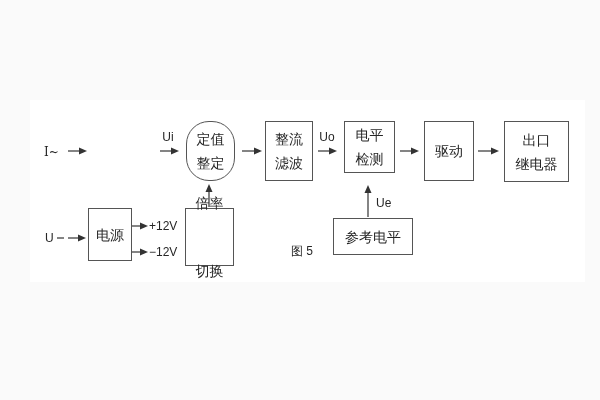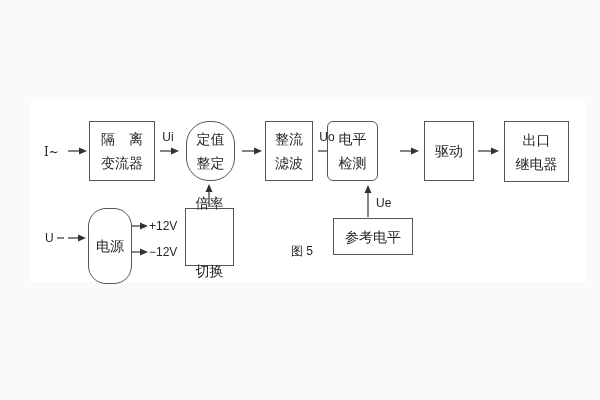--- a/index.html
+++ b/index.html
@@ -86,50 +86,46 @@
     <g>
       <line class="wire" x1="209" y1="207" x2="209" y2="191"></line>
       <polygon class="head" points="209,184 205.5,192 212.5,192"></polygon>
     </g>
     <g>
       <line class="wire" x1="368" y1="217" x2="368" y2="192"></line>
       <polygon class="head" points="368,185 364.5,193 371.5,193"></polygon>
     </g>
   </svg>
 
-  <div class="block" style="left:89px; top:121px; width:66px; height:60px;">
-    <span>隔　离</span>
-    <span>变流器</span>
-  </div>
 
   <div class="block" style="left:186px; top:121px; width:49px; height:60px;border-radius:23px;">
     <span>定值</span>
     <span>整定</span>
   </div>
 
   <div class="block" style="left:265px; top:121px; width:48px; height:60px;">
     <span>整流</span>
     <span>滤波</span>
   </div>
 
-  <div class="block" style="left:327px; top:121px; width:51px; height:60px;border-radius:6px;">
+  <div class="block" style="left:344px; top:121px; width:51px; height:52px;">
     <span>电平</span>
     <span>检测</span>
   </div>
 
   <div class="block" style="left:424px; top:121px; width:50px; height:60px;">
     <span>驱动</span>
   </div>
 
   <div class="block" style="left:504px; top:121px; width:65px; height:61px;">
     <span>出口</span>
     <span>继电器</span>
   </div>
 
-  <div class="block" style="left:88px; top:208px; width:44px; height:76px;border-radius:18px;">
+  <div class="block" style="left:88px; top:208px; width:44px; height:53px;">
     <span>电源</span>
   </div>
 
   <div class="block compact" style="left:185px; top:208px; width:49px; height:58px;">
     <span>倍率</span>
     <span>切换</span>
   </div>
 
   <div class="block" style="left:333px; top:218px; width:80px; height:37px;">
     <span>参考电平</span>

